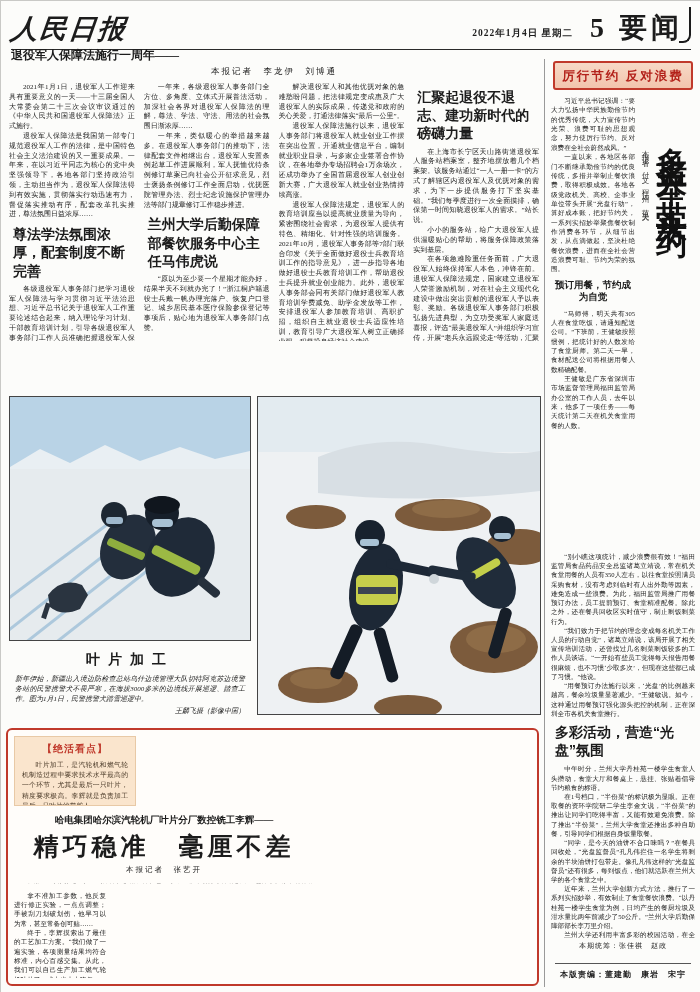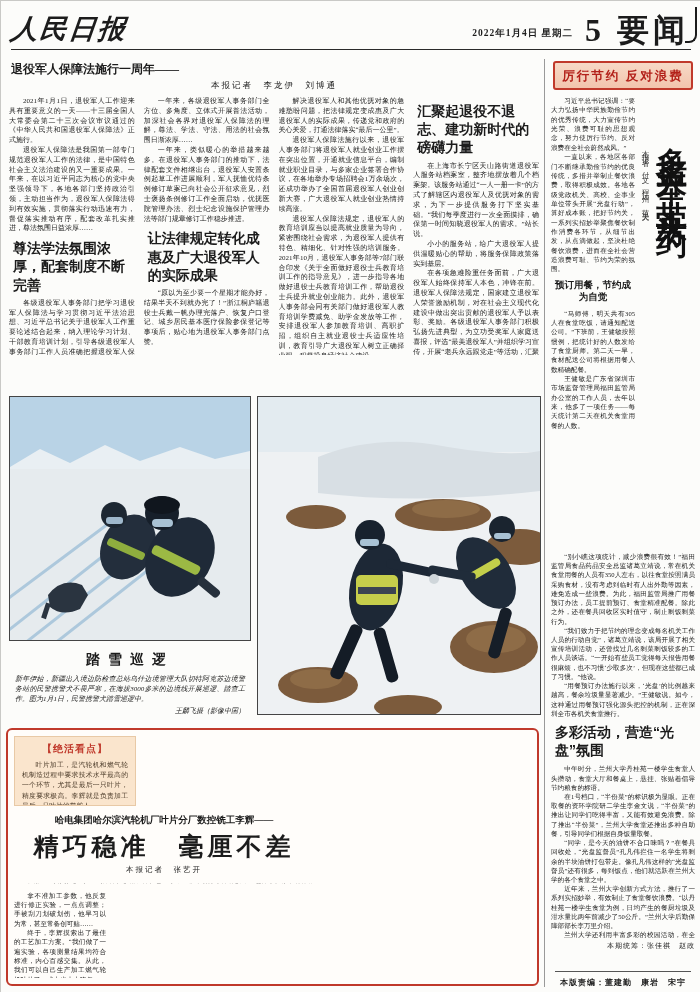--- a/index.html
+++ b/index.html
@@ -4,26 +4,26 @@
 <style>
   html,body{margin:0;padding:0;background:#e8e8e6;}
   .page{position:relative;width:700px;height:992px;margin:0 auto;background:#fcfcfa;
         border:1px solid #c9c9c6;overflow:hidden;
         font-family:"Liberation Serif","DejaVu Serif",serif;color:#1c1c1c;}
   
   .hdr{position:absolute;left:10px;top:8px;right:10px;height:40px;}
   .masthead{position:absolute;left:0;top:2px;font-size:27px;font-weight:bold;font-style:italic;
             letter-spacing:2px;transform:skewX(-6deg);}
   .hmeta{position:absolute;right:118px;top:18px;font-size:9.5px;font-weight:bold;letter-spacing:1px;}
-  .pageno{position:absolute;right:2px;top:0px;font-size:32px;font-weight:bold;letter-spacing:4px;}
+  .pageno{position:absolute;right:8px;top:0px;font-size:28px;font-weight:bold;letter-spacing:4px;}
   .corner{position:absolute;right:-8px;top:-2px;width:10px;height:34px;
           border-right:2px solid #1c1c1c;border-bottom:2px solid #1c1c1c;border-bottom-right-radius:8px;}
   .hrule{position:absolute;left:10px;right:10px;top:48px;border-top:1.5px solid #2a2a2a;}
   
-  .lead{position:absolute;left:8px;top:58px;width:530px;height:336px;}
+  .lead{position:absolute;left:8px;top:44px;width:530px;height:336px;}
   .kicker{font-size:12px;font-weight:bold;margin:2px 0 2px 2px;}
   .headline{font-size:29px;font-weight:bold;text-align:center;letter-spacing:1px;margin:2px 0 3px;
             font-family:"Liberation Sans","DejaVu Sans",sans-serif;}
   .byline{font-size:8.5px;text-align:center;letter-spacing:2px;margin-bottom:5px;}
   .cols{display:flex;gap:9px;height:258px;overflow:hidden;}
   .newscol{flex:1;overflow:hidden;}
   .newscol p,.railflow p{margin:0;text-indent:2em;font-size:7px;line-height:1.4;
             text-align:justify;color:#222;}
   .newscol h4,.railflow h4{font-size:14px;font-weight:bold;line-height:1.3;
             margin:5px 4px;font-family:"Liberation Sans",sans-serif;}
@@ -66,21 +66,21 @@
   .railnarrow p{margin:0;text-indent:2em;font-size:6.6px;line-height:1.42;text-align:justify;color:#222;}
   .railnarrow h4{font-size:9.5px;font-weight:bold;text-align:center;margin:5px 0;line-height:1.3;
           font-family:"Liberation Sans",sans-serif;}
   .vbyline{width:15px;writing-mode:vertical-rl;font-size:7.5px;letter-spacing:3px;color:#333;
           padding-top:48px;text-align:left;height:400px;overflow:hidden;}
   .vhead{width:42px;writing-mode:vertical-rl;font-size:31px;font-weight:bold;letter-spacing:9px;
           color:#111;padding-top:26px;font-family:"Liberation Sans",sans-serif;overflow:hidden;}
   .railflow{height:386px;overflow:hidden;margin-top:4px;}
   .railflow p{font-size:6.6px;}
   .railfoot{margin-top:3px;}
-  .staff{font-size:7px;text-align:right;letter-spacing:1px;margin:2px 0 20px;}
+  .staff{font-size:7px;text-align:center;letter-spacing:1px;margin:2px 0 12px;}
   .railfoot hr{border:none;border-top:1px solid #555;margin:3px 4px;}
   .editors{font-size:8px;font-weight:bold;text-align:center;letter-spacing:1px;margin-top:5px;}
   svg{display:block;}
 </style>
 </head>
 <body>
 
 <div class="page">
 
   <div class="hdr">
@@ -101,21 +101,21 @@
       <div class="newscol">
           <p>2021年1月1日，退役军人工作迎来具有重要意义的一天——十三届全国人大常委会第二十三次会议审议通过的《中华人民共和国退役军人保障法》正式施行。</p>
           <p>退役军人保障法是我国第一部专门规范退役军人工作的法律，是中国特色社会主义法治建设的又一重要成果。一年来，在以习近平同志为核心的党中央坚强领导下，各地各部门坚持政治引领，主动担当作为，退役军人保障法得到有效实施，贯彻落实行动迅速有力，督促落实推动有序，配套改革扎实推进，尊法氛围日益浓厚……</p>
           <h4>尊法学法氛围浓厚，配套制度不断完善</h4>
           <p>各级退役军人事务部门把学习退役军人保障法与学习贯彻习近平法治思想、习近平总书记关于退役军人工作重要论述结合起来，纳入理论学习计划、干部教育培训计划，引导各级退役军人事务部门工作人员准确把握退役军人保障法的立法精神、基本原则、基本制度和主要内容，切实提升法律素养。</p>
           <p>“原来退役军人保障法有这么多‘礼包’，我要认真研读一下！”在湖北省恩施土家族苗族自治州建始县退役军人事务局开设的退役军人保障法宣传窗口，一名退役军人手持法律宣传特辑，热情地对工作人员表示。</p>
         </div>
       <div class="newscol">
           <p>一年来，各级退役军人事务部门全方位、多角度、立体式开展普法活动，加深社会各界对退役军人保障法的理解，尊法、学法、守法、用法的社会氛围日渐浓厚……</p>
           <p>一年来，类似暖心的举措越来越多。在退役军人事务部门的推动下，法律配套文件相继出台，退役军人安置条例起草工作进展顺利，军人抚恤优待条例修订草案已向社会公开征求意见，烈士褒扬条例修订工作全面启动，优抚医院管理办法、烈士纪念设施保护管理办法等部门规章修订工作稳步推进。</p>
-          <h4>让法律规定转化成惠及广大退役军人的实际成果</h4>
+          <h4>兰州大学后勤保障部餐饮服务中心主任马伟虎说</h4>
           <p>“原以为至少要一个星期才能办好，结果半天不到就办完了！”浙江桐庐籍退役士兵戴一帆办理完落户、恢复户口登记、城乡居民基本医疗保险参保登记等事项后，贴心地为退役军人事务部门点赞。</p>
         </div>
       <div class="newscol">
           <p>解决退役军人和其他优抚对象的急难愁盼问题，把法律规定变成惠及广大退役军人的实际成果，传递党和政府的关心关爱，打通法律落实“最后一公里”。</p>
           <p>退役军人保障法施行以来，退役军人事务部门将退役军人就业创业工作摆在突出位置，开通就业信息平台，编制就业职业目录，与多家企业签署合作协议，在各地举办专场招聘会1万余场次，还成功举办了全国首届退役军人创业创新大赛，广大退役军人就业创业热情持续高涨。</p>
           <p>退役军人保障法规定，退役军人的教育培训应当以提高就业质量为导向，紧密围绕社会需求，为退役军人提供有特色、精细化、针对性强的培训服务。2021年10月，退役军人事务部等7部门联合印发《关于全面做好退役士兵教育培训工作的指导意见》，进一步指导各地做好退役士兵教育培训工作，帮助退役士兵提升就业创业能力。此外，退役军人事务部会同有关部门做好退役军人教育培训学费减免、助学金发放等工作，安排退役军人参加教育培训、高职扩招，组织自主就业退役士兵适应性培训，教育引导广大退役军人树立正确择业观，积极投身经济社会建设。</p>
         </div>
       <div class="newscol">
           <h4>汇聚起退役不退志、建功新时代的磅礴力量</h4>
           <p>在上海市长宁区天山路街道退役军人服务站档案室，整齐地摆放着几个档案架。该服务站通过“一人一册一卡”的方式了解辖区内退役军人及优抚对象的需求，为下一步提供服务打下坚实基础。“我们每季度进行一次全面摸排，确保第一时间知晓退役军人的需求。”站长说。</p>
@@ -195,21 +195,21 @@
         <rect x="236" y="136" width="17" height="6" rx="3" fill="#a9c2d4"></rect>
         <rect x="210" y="168" width="34" height="8" rx="4" fill="#c3cf4a" transform="rotate(-30 227 172)"></rect>
         <rect x="170" y="172" width="48" height="9" rx="4" fill="#202c3a" transform="rotate(10 194 176)"></rect>
         <rect x="236" y="210" width="12" height="52" rx="5" fill="#161e28" transform="rotate(16 242 236)"></rect>
       </g>
       <circle cx="176" cy="182" r="5" fill="#cfd6da"></circle>
     </svg>
   </div>
 
   <div class="cap">
-    <h3>踏雪巡逻</h3>
+    <h3>叶片加工</h3>
     <p><span>新年伊始，新疆出入境边防检查总站乌什边境管理大队切特阿克苏边境警务站的民警携警犬不畏严寒，在海拔3000多米的边境线开展巡逻、踏查工作。图为1月1日，民警携警犬踏雪巡逻中。</span><span class="credit">王麟飞摄（影像中国）</span></p>
   </div>
 
   <div class="craft">
     <div class="side">
       <h5>【绝活看点】</h5>
       <div>
           <p>叶片加工，是汽轮机和燃气轮机制造过程中要求技术水平最高的一个环节，尤其是最后一只叶片，精度要求极高。李辉就是负责加工最后一只叶片的掌舵人。</p>
           <p>他曾参与国产首台30MW（兆瓦）燃驱燃气轮机、国产首台AP1000（百万千瓦级非能动先进压水堆）核电机组、国产首台百万千瓦超超临界火电机组等机组叶片的加工制造。</p>
           <p>数控立铣、横铣、五轴、镗磨、专用的……30多年来，李辉与各式机床打交道，安装刀具、调试程序，练就了精巧稳准的绝活。</p>

